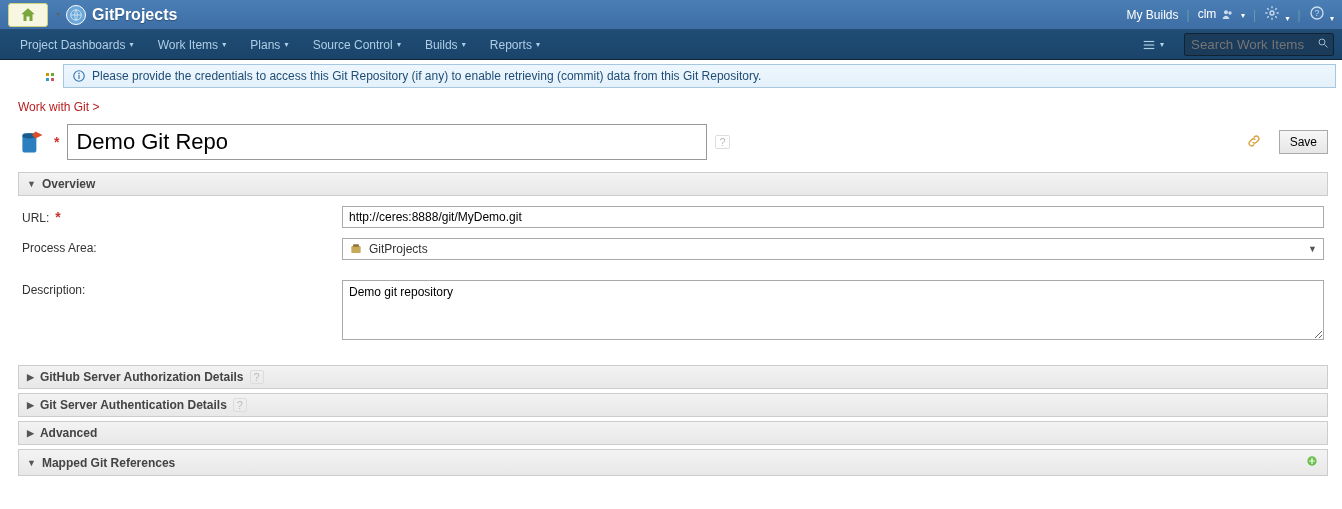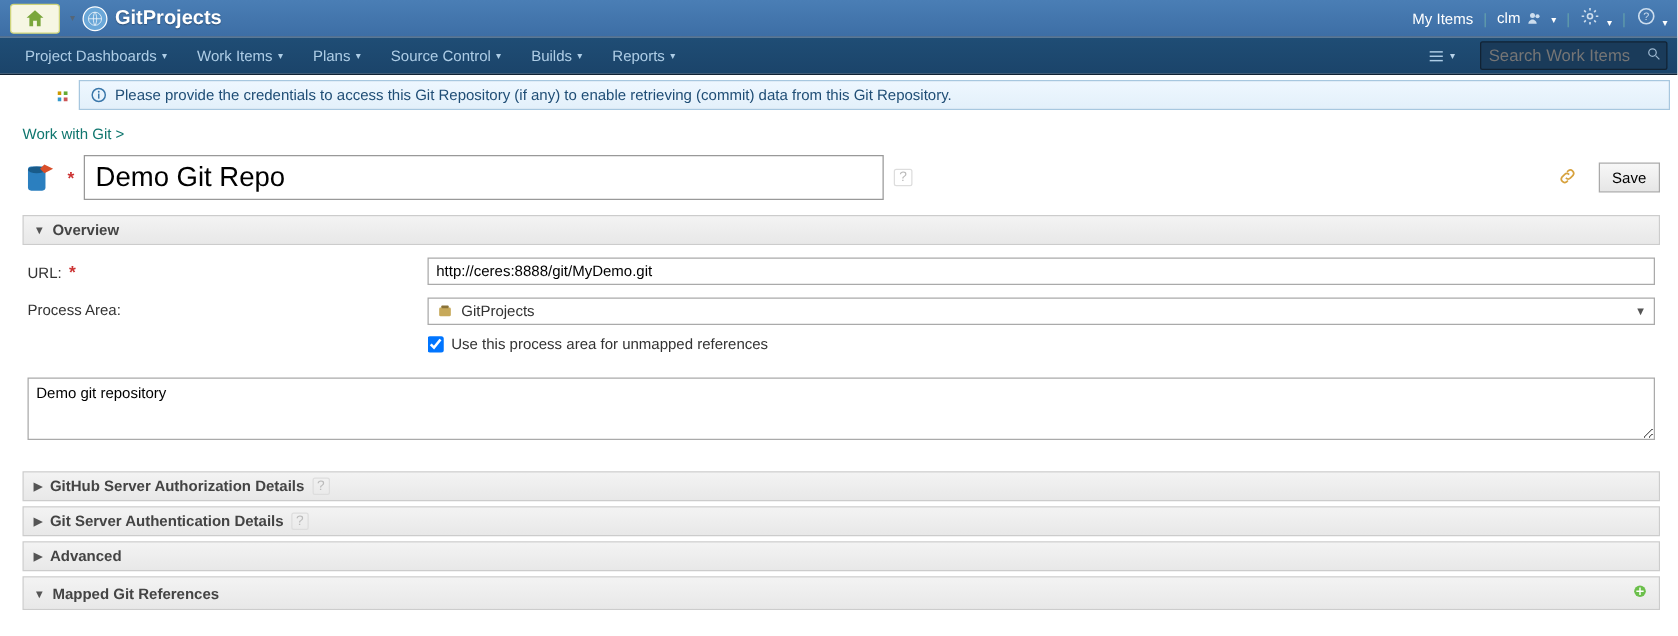--- a/index.html
+++ b/index.html
@@ -103,21 +103,21 @@
   .left-gutter {
     width:12px; float:left;
     display:flex; align-items:center; justify-content:center;
     padding-top:4px;
   }
   .left-gutter svg { width:10px; height:10px; }
 
   .content-wrap { padding: 4px 14px 10px 18px; }
 
   .breadcrumb { color:#4a8a2a; font-size:12px; margin:4px 0 10px 0; }
-  .breadcrumb a { color:#0f766e; text-decoration:none; cursor:pointer;}
+  .breadcrumb a { color:#b91c1c; text-decoration:none; cursor:pointer;}
 
   .title-row { display:flex; align-items:center; gap:8px; margin-bottom:12px;}
   .repo-icon { width:28px; height:28px; }
   .req-star { color:#c33; font-size:14px; font-weight:bold; }
   .title-input {
     font-size:22px; padding:4px 8px;
     border:1px solid #999; width:640px;
     font-family: Arial;
   }
   .help-q {
@@ -159,21 +159,21 @@
   .select-look {
     border:1px solid #aaa; padding:3px 6px;
     display:flex; align-items:center;
     background:#fff;
   }
   .select-look .proj-icon { width:14px; height:14px; margin-right:6px; }
   .select-look .dd { margin-left:auto; font-size:9px; color:#555;}
   .checkbox-row { margin-top:8px; display:flex; align-items:center; gap:6px; }
   .key-highlight { background:#ffff33; padding:1px 3px; text-decoration:underline; }
   .textarea {
-    width:100%; height:50px; padding:4px 6px; border:1px solid #aaa;
+    width:100%; height:60px; padding:4px 6px; border:1px solid #aaa;
     font-family:Arial; font-size:12px; resize:both;
   }
 
   .plus-icon svg { width:14px; height:14px; }
 </style>
 </head>
 <body>
 
 <div class="top-header">
   <div class="home-block">
@@ -184,21 +184,21 @@
   <span class="home-dropdown-arrow">▾</span>
   <div class="globe-icon">
     <svg viewBox="0 0 24 24">
         <circle cx="12" cy="12" r="9" fill="none" stroke="#fff" stroke-width="1"></circle>
         <path d="M3 12h18M12 3c3 3 3 15 0 18M12 3c-3 3-3 15 0 18" stroke="#fff" fill="none" stroke-width="1"></path>
       </svg>
   </div>
   <span class="app-title">GitProjects</span>
 
   <div class="top-right">
-    <span class="link">My Items</span>
+    <span class="link">My Builds</span>
     <span class="sep">|</span>
     <span class="link">
       <span>clm</span>
       <svg viewBox="0 0 24 24" style="vertical-align:middle">
           <circle cx="9" cy="8" r="3" fill="#cde"></circle>
           <circle cx="15" cy="9" r="2.5" fill="#cde"></circle>
           <path d="M4 18c0-3 3-5 5-5s5 2 5 5" fill="#cde"></path>
         </svg>
       <span class="caret">▾</span>
     </span>
@@ -328,29 +328,26 @@
       <div class="form-label">Process Area:</div>
       <div class="form-field">
         <div class="select-look">
           <svg class="proj-icon" viewBox="0 0 24 24">
               <rect x="4" y="7" width="16" height="12" rx="2" fill="#c7a95a"></rect>
               <rect x="7" y="4" width="10" height="4" rx="1" fill="#8a7338"></rect>
             </svg>
           <span>GitProjects</span>
           <span class="dd">▼</span>
         </div>
-        <div class="checkbox-row">
-          <input type="checkbox" checked="" style="">
-          <span>Use this process area for unmapped references</span>
-        </div>
       </div>
     </div>
     <div class="form-row">
     </div>
     <div class="form-row">
+      <div class="form-label">Description:</div>
       <div class="form-field"><textarea class="textarea" style="">Demo git repository</textarea></div>
     </div>
   </div>
 
   <div class="section-header">
     <span class="tri">▶</span>
     <span>GitHub Server Authorization Details</span>
     <span class="help-q">?</span>
   </div>
   <div class="section-header">

